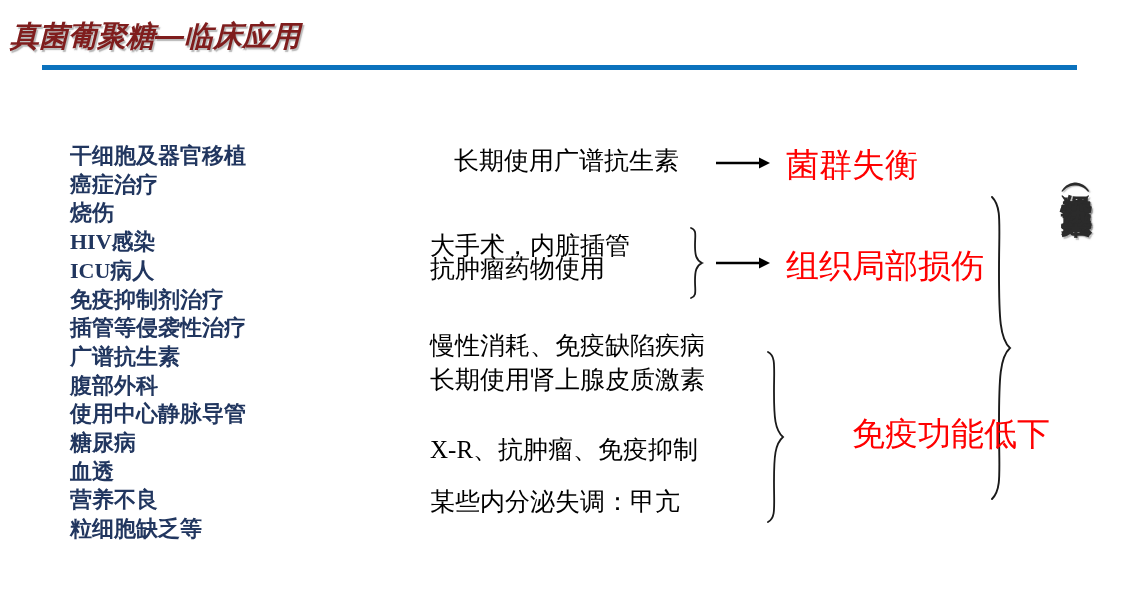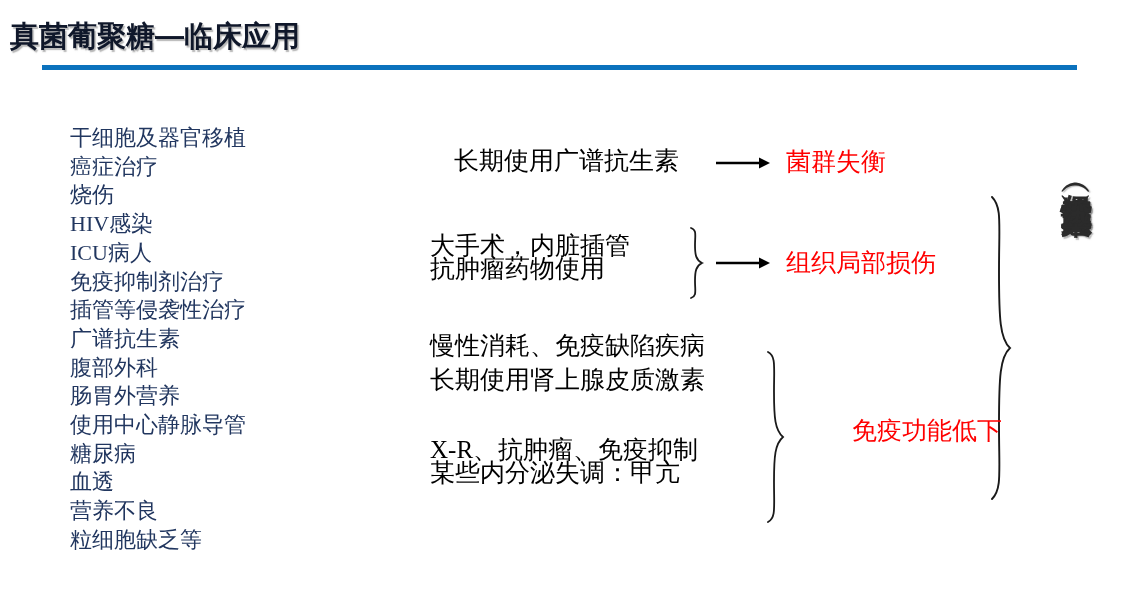--- a/index.html
+++ b/index.html
@@ -16,40 +16,42 @@
   }
 
   
   #slide-title {
     position: absolute;
     left: 10px;
     top: 17px;
     font-family: "Liberation Sans", "DejaVu Sans", sans-serif;
     font-size: 29px;
     font-weight: bold;
-    color: #0f172a;
+    color: #7f1d1d;
     letter-spacing: 0px;
     white-space: nowrap;
     text-shadow: 1.5px 1.5px 1.2px rgba(120,120,120,0.55);
+    font-style: italic;
   }
   #title-rule {
     position: absolute;
     left: 42px;
     top: 65px;
     width: 1035px;
     height: 5px;
     background: #0b72bd;
   }
 
   
   #risk-list {
     position: absolute;
     left: 70px;
-    top: 124px;
+    top: 142px;
     width: 300px;
+    font-weight: bold;
   }
   #risk-list .risk-item {
     font-size: 22px;
     line-height: 28.7px;
     color: #21365f;
     white-space: nowrap;
   }
 
   
   .mid-line {
@@ -59,26 +61,26 @@
     color: #000000;
     white-space: nowrap;
     line-height: 1;
   }
   #mid-line-0 { top: 148px; margin-left: 24px; }
   #mid-line-1 { top: 233px; }
   #mid-line-2 { top: 256px; }
   #mid-line-3 { top: 333px; }
   #mid-line-4 { top: 367px; text-align: center; }
   #mid-line-5 { top: 437px; }
-  #mid-line-6 { top: 460px; }
+  #mid-line-6 { top: 489px; }
 
   
   .outcome {
     position: absolute;
-    font-size: 25px;
+    font-size: 33px;
     color: #ff0000;
     white-space: nowrap;
     line-height: 1;
   }
   #outcome-0 { left: 786px; top: 149px; }
   #outcome-1 { left: 786px; top: 250px; }
   #outcome-2 { left: 852px; top: 418px; }
 
   
   .arrow {
@@ -121,21 +123,20 @@
 <div id="risk-list">
   <div class="risk-item">干细胞及器官移植</div>
   <div class="risk-item">癌症治疗</div>
   <div class="risk-item">烧伤</div>
   <div class="risk-item">HIV感染</div>
   <div class="risk-item">ICU病人</div>
   <div class="risk-item">免疫抑制剂治疗</div>
   <div class="risk-item">插管等侵袭性治疗</div>
   <div class="risk-item">广谱抗生素</div>
   <div class="risk-item">腹部外科</div>
-  <div class="risk-item">肠胃外营养</div>
   <div class="risk-item">使用中心静脉导管</div>
   <div class="risk-item">糖尿病</div>
   <div class="risk-item">血透</div>
   <div class="risk-item">营养不良</div>
   <div class="risk-item">粒细胞缺乏等</div>
 </div>
 
 <div class="mid-line" id="mid-line-0">长期使用广谱抗生素</div>
 <div class="mid-line" id="mid-line-1">大手术，内脏插管</div>
 <div class="mid-line" id="mid-line-2">抗肿瘤药物使用</div>

